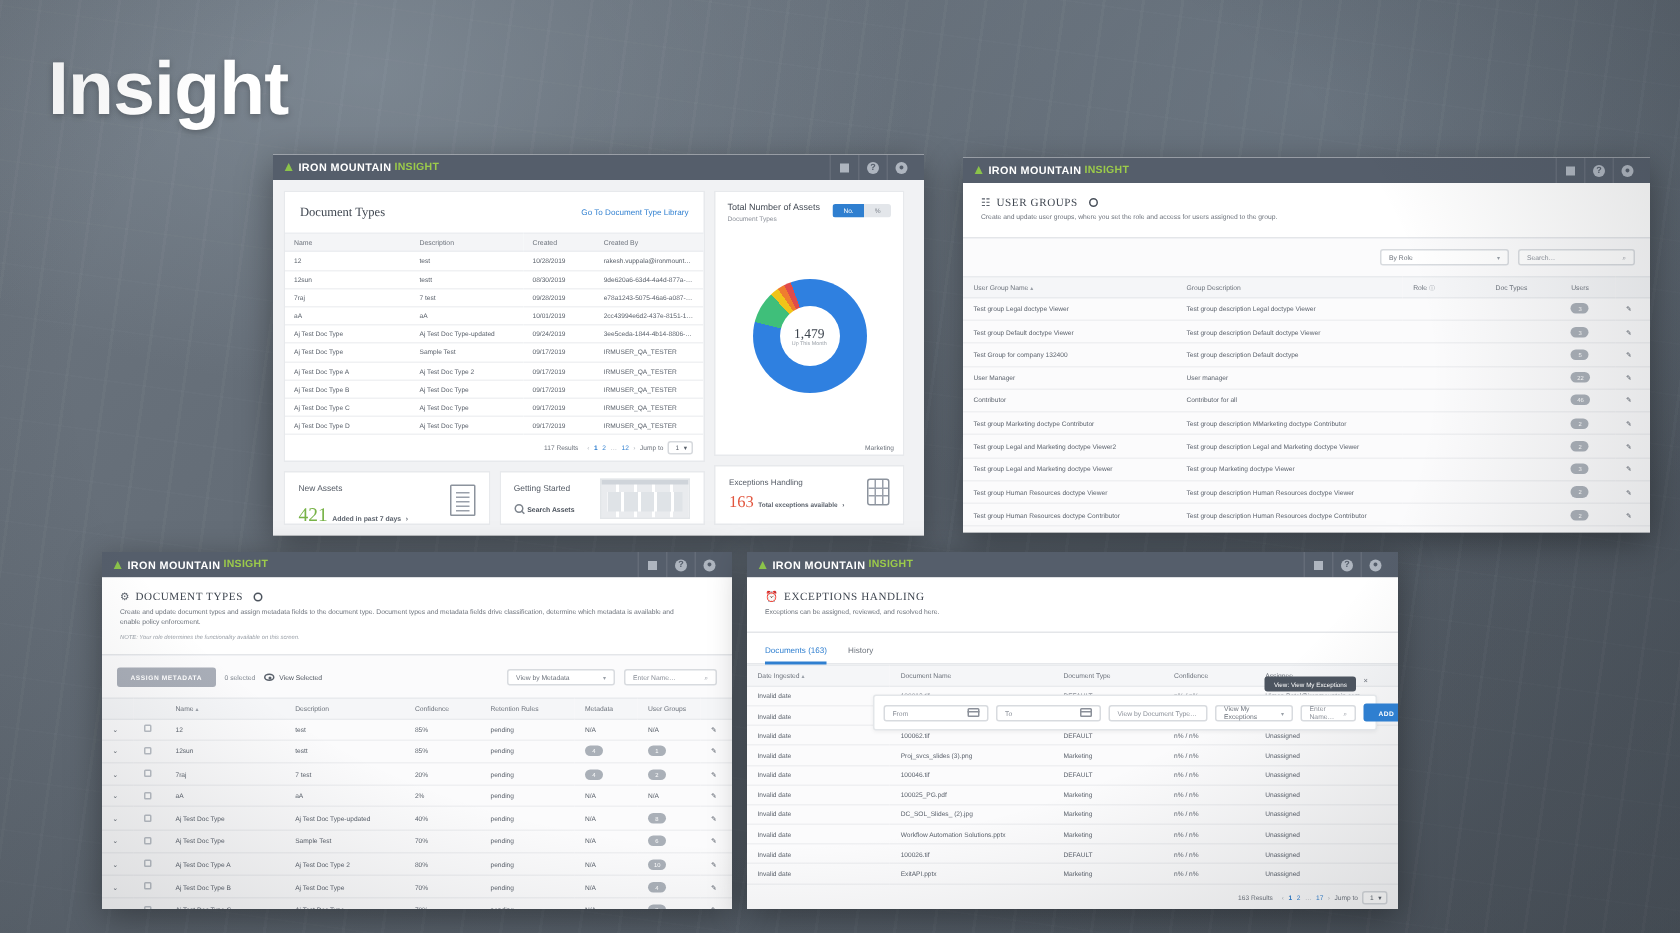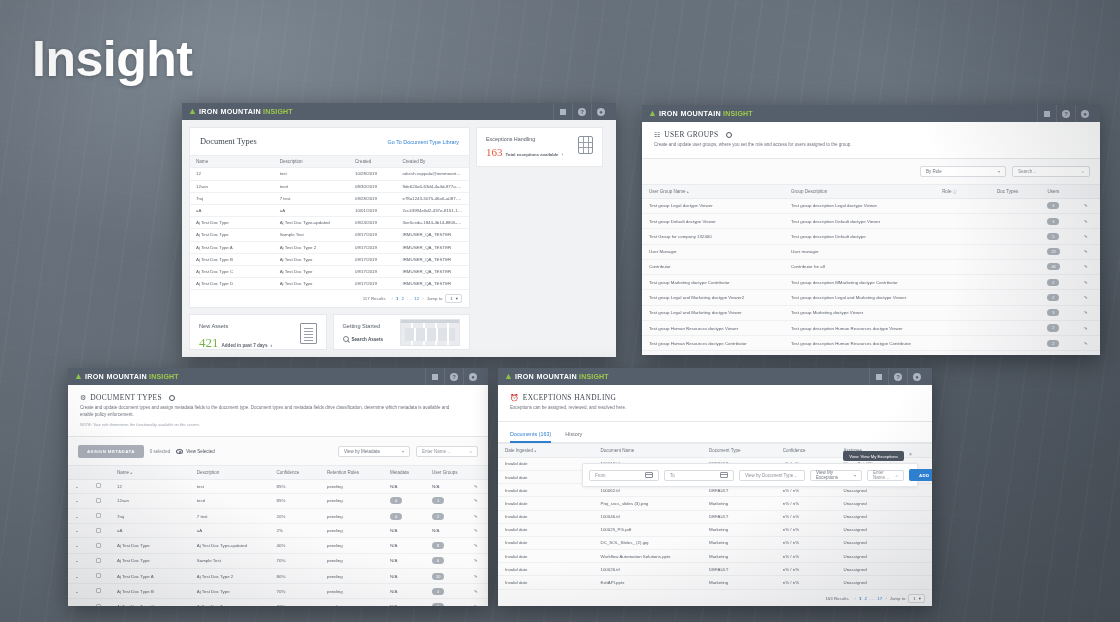--- a/index.html
+++ b/index.html
@@ -368,20 +368,36 @@
                 <span class="mag"></span>
                 <span>Search Assets</span>
               </div>
             </div>
             <div class="gs-thumb"></div>
           </div>
         </div>
       </div>
 
       <div class="p1-right">
+        <div class="total-card" style="position:relative;">
+          <div class="tc-title">Total Number of Assets</div>
+          <div class="tc-sub">Document Types</div>
+          <div class="toggle">
+            <span class="on">No.</span>
+            <span>%</span>
+          </div>
+          <div class="donut-wrap">
+            <div class="donut"></div>
+            <div class="donut-c">
+              <span class="donut-n">1,479</span>
+              <span class="donut-l">Up This Month</span>
+            </div>
+          </div>
+          <div class="donut-tag">Marketing</div>
+        </div>
         <div class="exc-card">
           <div>
             <div class="exc-t">Exceptions Handling</div>
             <div style="display:flex;align-items:baseline;gap:3px;">
               <span class="exc-n">163</span>
               <span class="exc-sub">Total exceptions available</span>
               <span class="exc-sub">›</span>
             </div>
           </div>
           <div class="grid-ico"></div>

